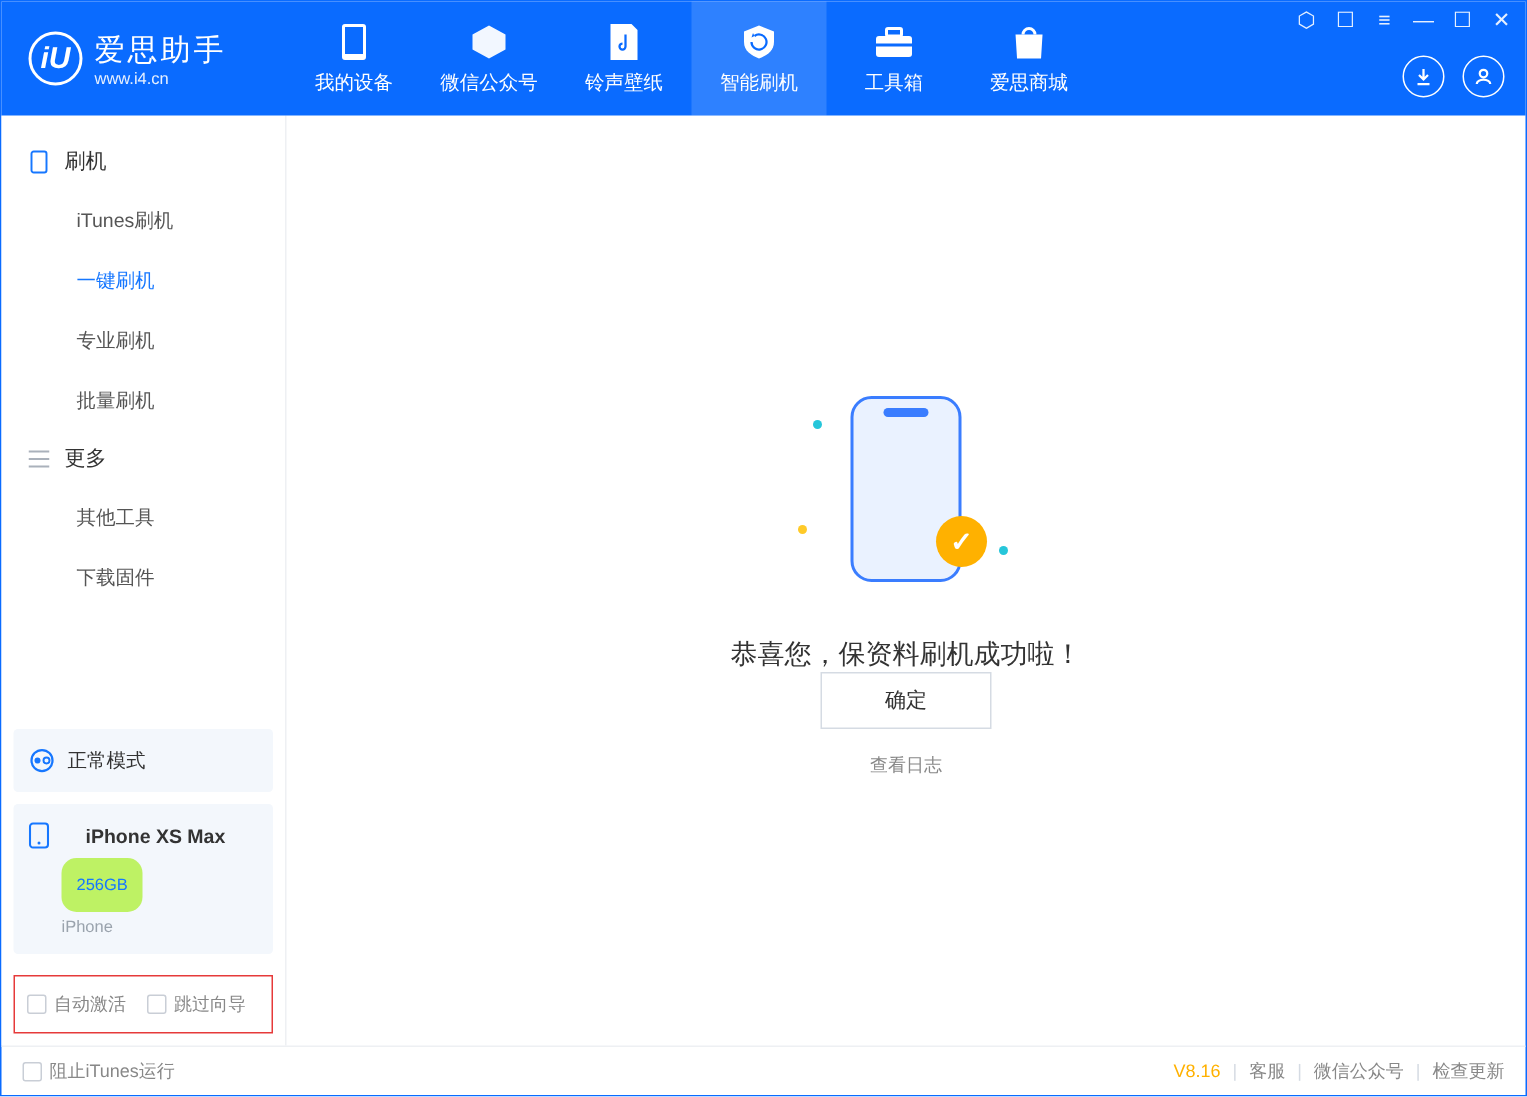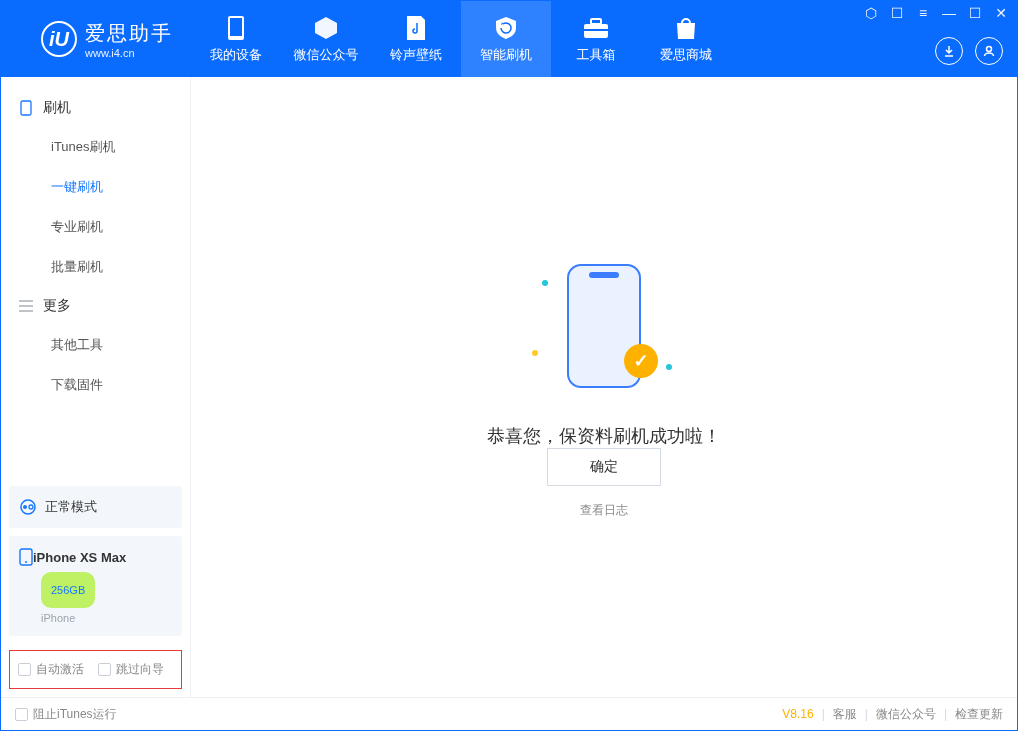--- a/index.html
+++ b/index.html
@@ -2,21 +2,21 @@
 <html><head>
 <meta charset="utf-8">
 <style>
 * { margin: 0; padding: 0; box-sizing: border-box; font-family: "Microsoft YaHei", Arial, sans-serif; }
 body { background: #fff; width: 1018px; height: 731px; overflow: hidden; }
 
 .app { width: 1018px; height: 731px; border: 1px solid #0a6bff; display: flex; flex-direction: column; }
 
 
 .header { height: 76px; background: linear-gradient(to bottom, #0a6bff, #0a6bff); display: flex; align-items: center; color: #fff; position: relative; }
-.logo-area { display: flex; align-items: center; padding: 0 18px; min-width: 190px; justify-content: flex-end; }
+.logo-area { display: flex; align-items: center; padding: 0 18px; min-width: 190px; }
 .logo-circle { width: 36px; height: 36px; border: 2px solid #fff; border-radius: 50%; display: flex; align-items: center; justify-content: center; font-weight: bold; font-size: 20px; font-style: italic; margin-right: 8px; }
 .logo-text .main { font-size: 20px; font-weight: 500; letter-spacing: 2px; }
 .logo-text .sub { font-size: 11px; opacity: 0.9; }
 
 .nav { display: flex; height: 100%; }
 .nav-item { width: 90px; display: flex; flex-direction: column; align-items: center; justify-content: center; cursor: pointer; font-size: 13px; gap: 4px; position: relative; }
 .nav-item.active { background: rgba(255,255,255,0.15); }
 .nav-icon { width: 28px; height: 28px; display: flex; align-items: center; justify-content: center; }
 
 .win-controls { position: absolute; right: 8px; top: 4px; display: flex; gap: 10px; align-items: center; }
@@ -32,21 +32,21 @@
 .side-scroll { flex: 1; padding-top: 12px; overflow: auto; }
 .side-group-title { display: flex; align-items: center; gap: 10px; padding: 10px 18px; font-size: 14px; color: #333; font-weight: 500; }
 .side-item { padding: 11px 18px 11px 50px; font-size: 13px; color: #555; cursor: pointer; }
 .side-item.active { color: #1677ff; }
 .side-group-title .ico { width: 14px; height: 14px; display: inline-flex; align-items: center; justify-content: center; color: #888; }
 .side-group-title.first .ico { color: #1677ff; }
 .side-group-title.first .ico svg { stroke: #1677ff; }
 
 .side-status { margin: 8px; background: #f3f7fc; border-radius: 3px; padding: 12px 10px; display: flex; align-items: center; gap: 8px; font-size: 13px; color: #333; }
 .side-device { margin: 0 8px 8px 8px; background: #f3f7fc; border-radius: 3px; padding: 12px 10px; }
-.dev-title { display: flex; align-items: center; gap: 0; font-size: 13px; font-weight: 600; color: #333; }
+.dev-title { display: flex; align-items: center; gap: 24px; font-size: 13px; font-weight: 600; color: #333; }
 .dev-storage { display: inline-block; margin: 6px 0 4px 22px; background: #bef264; color: #1677ff; font-size: 11px; padding: 12px 10px; border-radius: 10px; }
 .dev-type { margin-left: 22px; font-size: 11px; color: #9aa3ad; }
 
 .side-bottom { border: 1.5px solid #e63a3a; margin: 6px 8px 8px 8px; padding: 10px 8px; display: flex; gap: 14px; align-items: center; }
 .chk { display: flex; align-items: center; gap: 5px; font-size: 12px; color: #888; cursor: pointer; }
 .chk-box { width: 13px; height: 13px; border: 1px solid #c9ced6; border-radius: 2px; }
 
 
 .main { flex: 1; display: flex; flex-direction: column; align-items: center; justify-content: center; position: relative; }
 .illus { margin-bottom: 28px; position: relative; width: 160px; height: 140px; display: flex; align-items: center; justify-content: center; }

